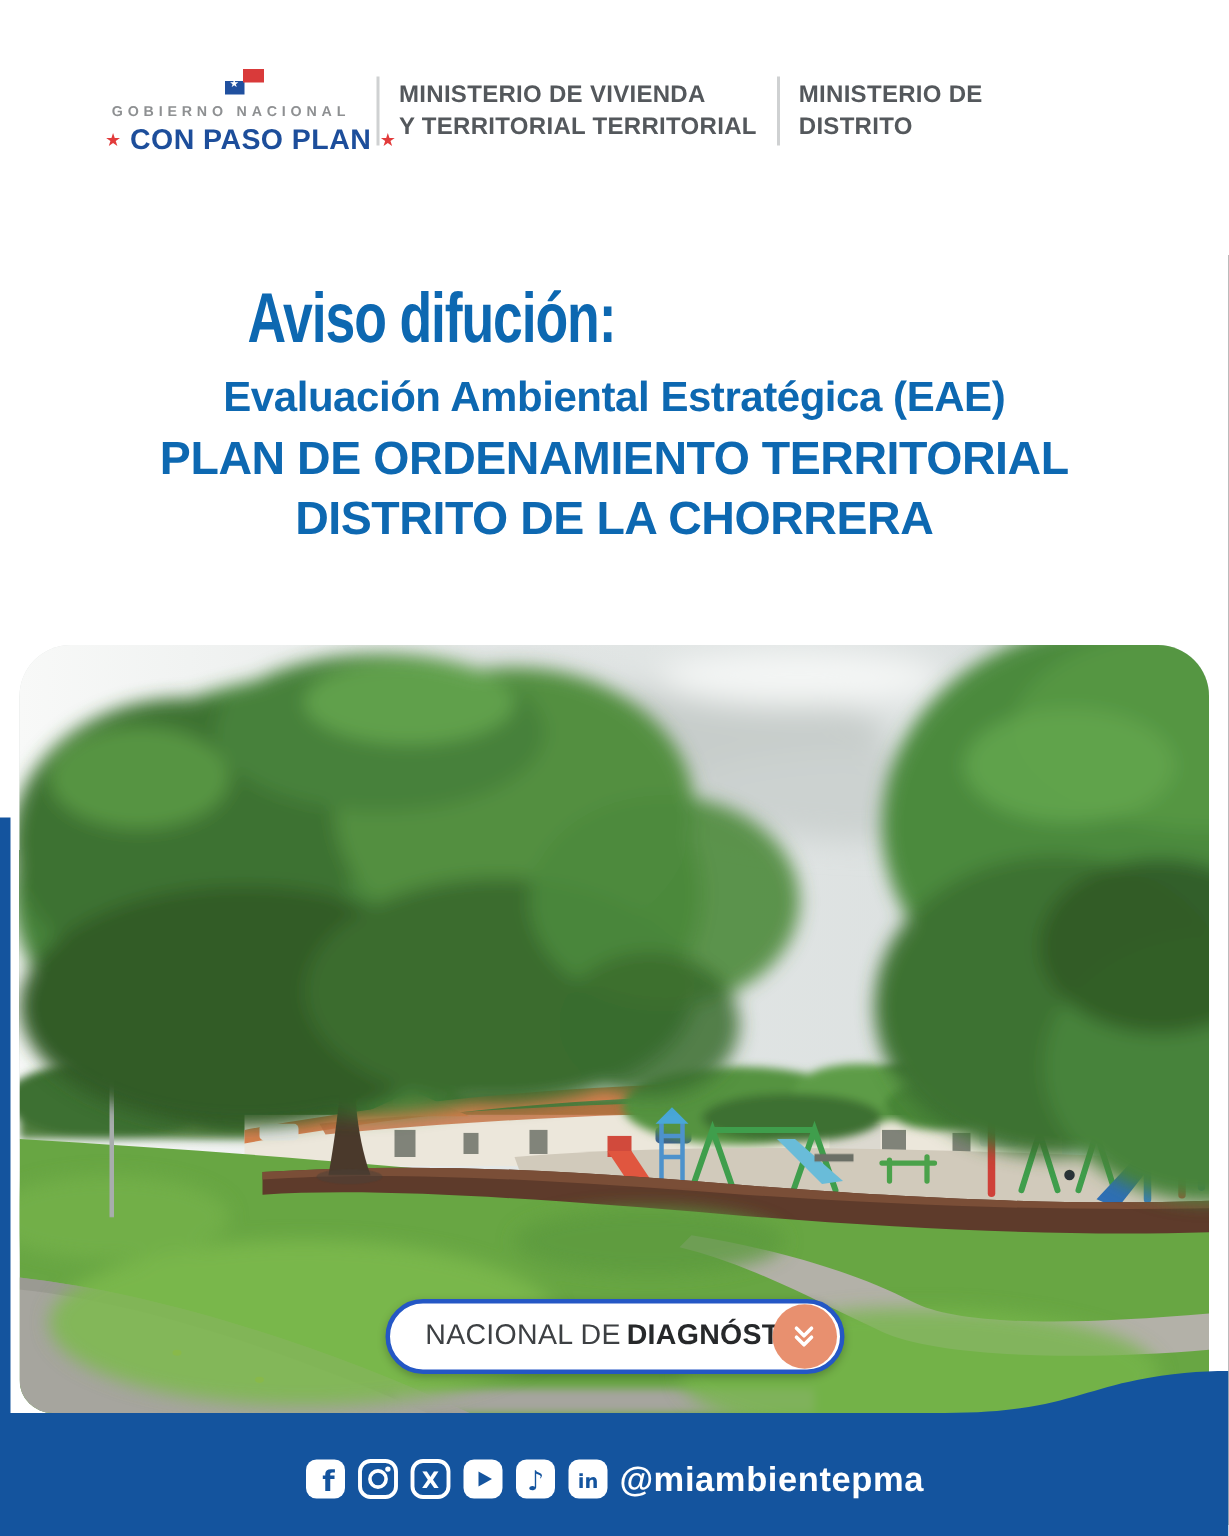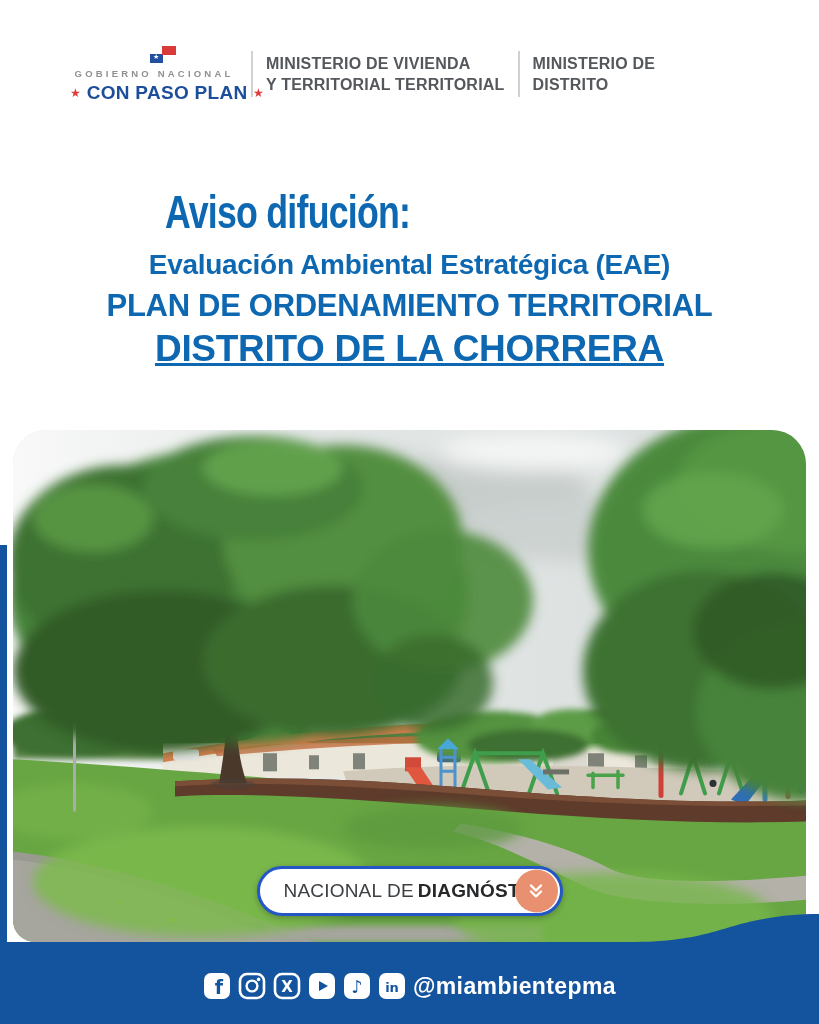--- a/index.html
+++ b/index.html
@@ -21,21 +21,21 @@
   .hdr-divider{width:2px;height:46px;background:#cfd1d2;}
   .ministry{font-size:16px;font-weight:bold;color:#54585c;line-height:1.32;letter-spacing:.2px;white-space:nowrap;}
   
   .headline{
     position:absolute;left:165px;top:184px;color:#0d68b1;font-weight:bold;
     font-size:47px;letter-spacing:-1px;transform:scaleX(.76);transform-origin:left top;white-space:nowrap;
   }
   .sub{position:absolute;left:0;width:819px;text-align:center;color:#0d68b1;font-weight:bold;white-space:nowrap;}
   .sub1{top:249px;font-size:28px;letter-spacing:-.3px;}
   .sub2{top:288px;font-size:31px;letter-spacing:-.3px;}
-  .sub3{top:328px;font-size:37px;letter-spacing:-.3px;text-decoration:underline;}
+  .sub3{top:328px;font-size:31px;letter-spacing:-.3px;}
   
   .photo-card{
     position:absolute;left:13px;top:430px;width:793px;height:512px;
     border-radius:34px 34px 22px 22px;overflow:hidden;background:#dfe3e2;
   }
   .photo-card svg{display:block;width:100%;height:100%;}
   
   .left-strip{position:absolute;left:0;top:545px;width:7px;height:479px;background:#14549e;}
   
   .cta{

